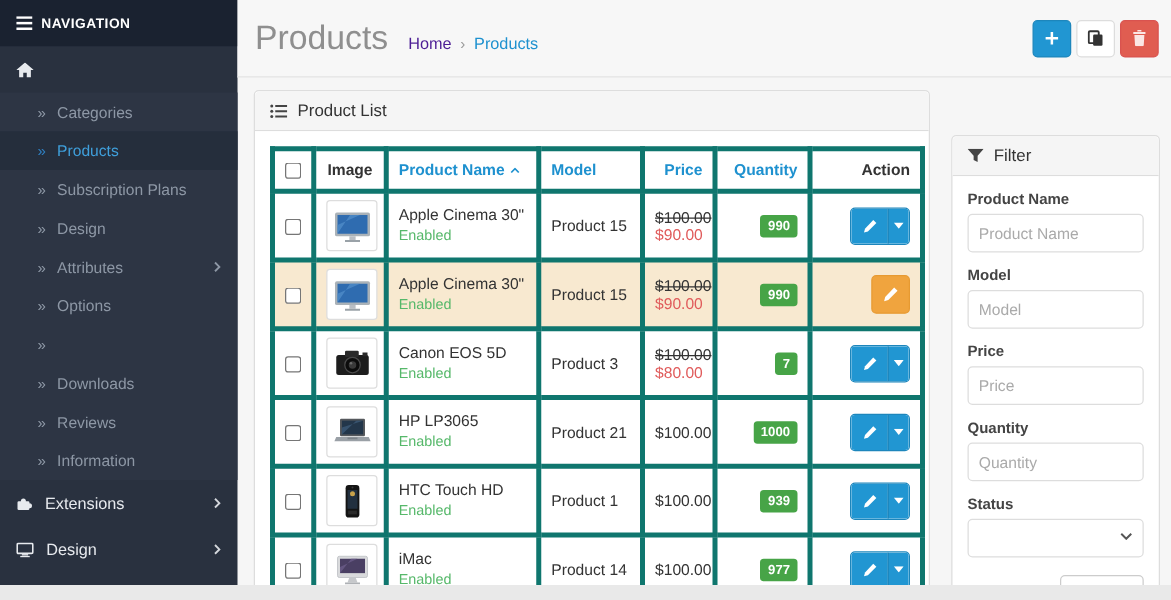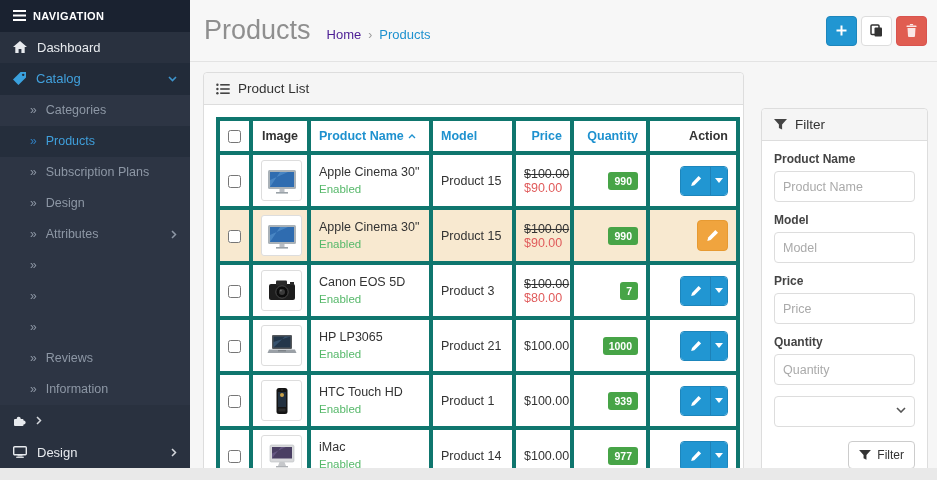--- a/index.html
+++ b/index.html
@@ -89,33 +89,22 @@
             <rect x="0" y="9" width="13" height="2"></rect>
           </g>
         </svg>
       <span>NAVIGATION</span>
     </div>
 
     <div class="sb-item">
       <svg width="14" height="12" viewBox="0 0 14 12">
           <path d="M7 0 L14 6 H11.7 V12 H8.4 V8.1 H5.6 V12 H2.3 V6 H0 Z" fill="#e7eaee"></path>
         </svg>
-      <span class="grow">Dashboard</span>
-    </div>
-
-    <div class="sb-item active">
-      <svg width="13" height="13" viewBox="0 0 12 12">
-          <path d="M7 0 H12 V5 L5 12 L0 7 Z" fill="#3aa1de"></path>
-          <circle cx="9.4" cy="2.6" r="1.1" fill="#222b39"></circle>
-        </svg>
-      <span class="grow">Catalog</span>
-      <svg class="chev" width="9" height="6" viewBox="0 0 9 6">
-          <polyline points="1,1 4.5,4.5 8,1" fill="none" stroke="#41a0dc" stroke-width="1.6"></polyline>
-        </svg>
-    </div>
+    </div>
+
 
     <div class="sb-sub">
       <div class="sb-sub-item">
           <span class="dbl">»</span>
           <span class="grow">Categories</span>
         </div>
       <div class="sb-sub-item active">
           <span class="dbl">»</span>
           <span class="grow">Products</span>
         </div>
@@ -129,45 +118,48 @@
         </div>
       <div class="sb-sub-item">
           <span class="dbl">»</span>
           <span class="grow">Attributes</span>
           <svg width="6" height="9" viewBox="0 0 6 9">
             <polyline points="1,1 4.5,4.5 1,8" fill="none" stroke="#8d97a5" stroke-width="1.5"></polyline>
           </svg>
         </div>
       <div class="sb-sub-item">
           <span class="dbl">»</span>
-        </div>
-      <div class="sb-sub-item">
-          <span class="dbl">»</span>
-        </div>
-      <div class="sb-sub-item">
-          <span class="dbl">»</span>
+          <span class="grow">Options</span>
+        </div>
+      <div class="sb-sub-item">
+          <span class="dbl">»</span>
+        </div>
+      <div class="sb-sub-item">
+          <span class="dbl">»</span>
+          <span class="grow">Downloads</span>
         </div>
       <div class="sb-sub-item">
           <span class="dbl">»</span>
           <span class="grow">Reviews</span>
         </div>
       <div class="sb-sub-item">
           <span class="dbl">»</span>
           <span class="grow">Information</span>
         </div>
     </div>
 
     <div class="sb-item">
       <svg width="13" height="12" viewBox="0 0 13 12">
           <g fill="#e7eaee">
             <rect x="1" y="4" width="9.5" height="7" rx="1"></rect>
             <circle cx="5.7" cy="3.8" r="2"></circle>
             <circle cx="10.6" cy="7.5" r="2"></circle>
           </g>
         </svg>
+      <span class="grow">Extensions</span>
       <svg class="chev" width="6" height="9" viewBox="0 0 6 9">
           <polyline points="1,1 4.5,4.5 1,8" fill="none" stroke="#e7eaee" stroke-width="1.5"></polyline>
         </svg>
     </div>
 
     <div class="sb-item">
       <svg width="14" height="12" viewBox="0 0 14 12">
           <rect x="0.7" y="0.7" width="12.6" height="8" rx="1" fill="none" stroke="#e7eaee" stroke-width="1.4"></rect>
           <rect x="4.5" y="9.3" width="5" height="1.1" fill="#e7eaee"></rect>
           <rect x="3.2" y="10.7" width="7.6" height="1.2" fill="#e7eaee"></rect>
@@ -501,20 +493,21 @@
 
           <div class="f-label">Model</div>
           <input type="text" class="f-input" placeholder="Model" style="">
 
           <div class="f-label">Price</div>
           <input type="text" class="f-input" placeholder="Price" style="">
 
           <div class="f-label">Quantity</div>
           <input type="text" class="f-input" placeholder="Quantity" style="">
 
+          <div class="f-label">Status</div>
           <div class="f-select-wrap">
             <select class="f-select"><option></option></select>
             <svg width="10" height="6" viewBox="0 0 10 6">
                 <polyline points="1,1 5,5 9,1" fill="none" stroke="#555" stroke-width="1.6"></polyline>
               </svg>
           </div>
 
           <div class="pf-footer">
             <button class="btn-filter">
               <svg width="12" height="10" viewBox="0 0 13 11">

